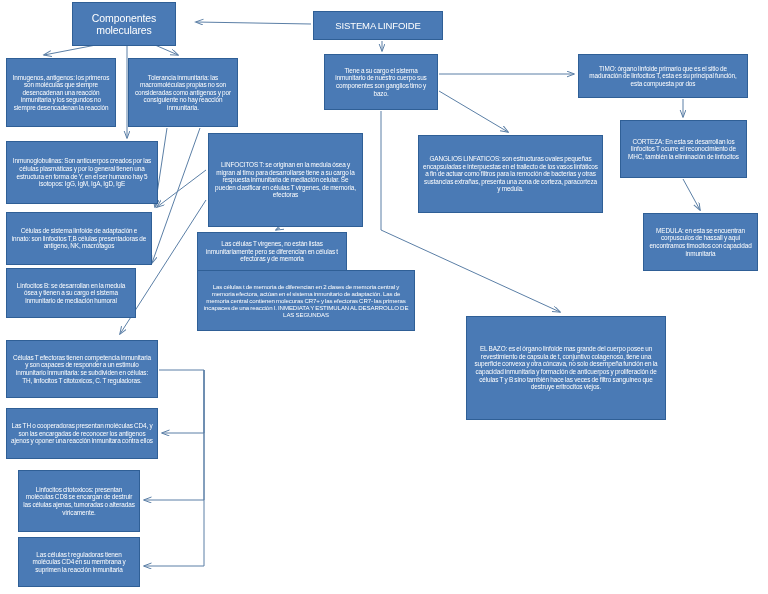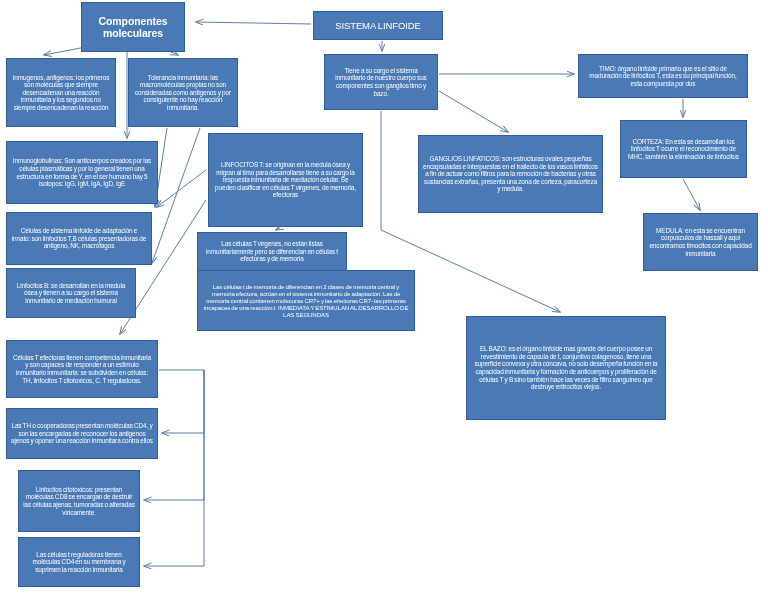--- a/index.html
+++ b/index.html
@@ -97,21 +97,21 @@
 
       <path d="M159,370 L204,370 L204,433 L162,433"></path>
 
       <path d="M204,370 L204,500 L144,500"></path>
 
       <path d="M204,370 L204,566 L144,566"></path>
     </g>
   </svg>
 
   <div id="nodes">
-      <div class="node t-title" style="left: 81px; top: 2px; width: 104px; height: 50px; font-weight: bold;">
+      <div class="node t-title" style="left: 72px; top: 2px; width: 104px; height: 44px;">
         <span>Componentes moleculares</span>
       </div>
       <div class="node t-big" style="left: 313px; top: 11px; width: 130px; height: 29px;">
         <span>SISTEMA LINFOIDE</span>
       </div>
       <div class="node t-body" style="left: 6px; top: 58px; width: 110px; height: 69px;">
         <span>Inmugenos, antigenos: los primeros son moléculas que siempre desencadenan una reacción inmunitaria y los segundos no siempre desencadenan la reacción</span>
       </div>
       <div class="node t-body" style="left: 128px; top: 58px; width: 110px; height: 69px;">
         <span>Tolerancia inmunitaria: las macromoléculas propias no son consideradas como antigenos y por consiguiente no hay reacción inmunitaria.</span>

